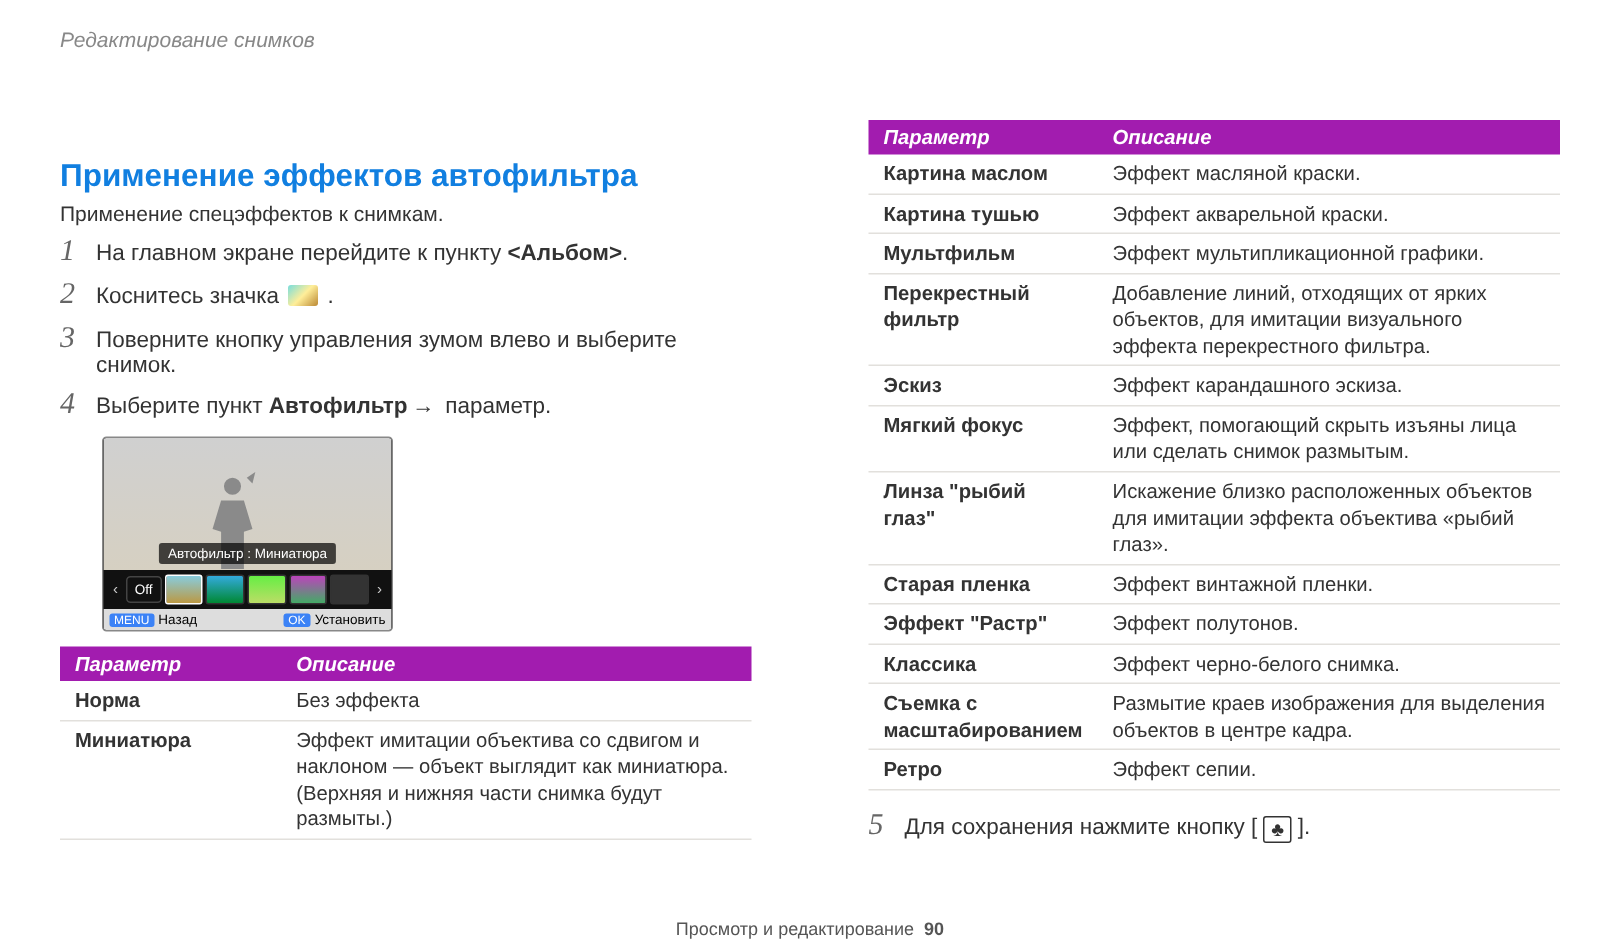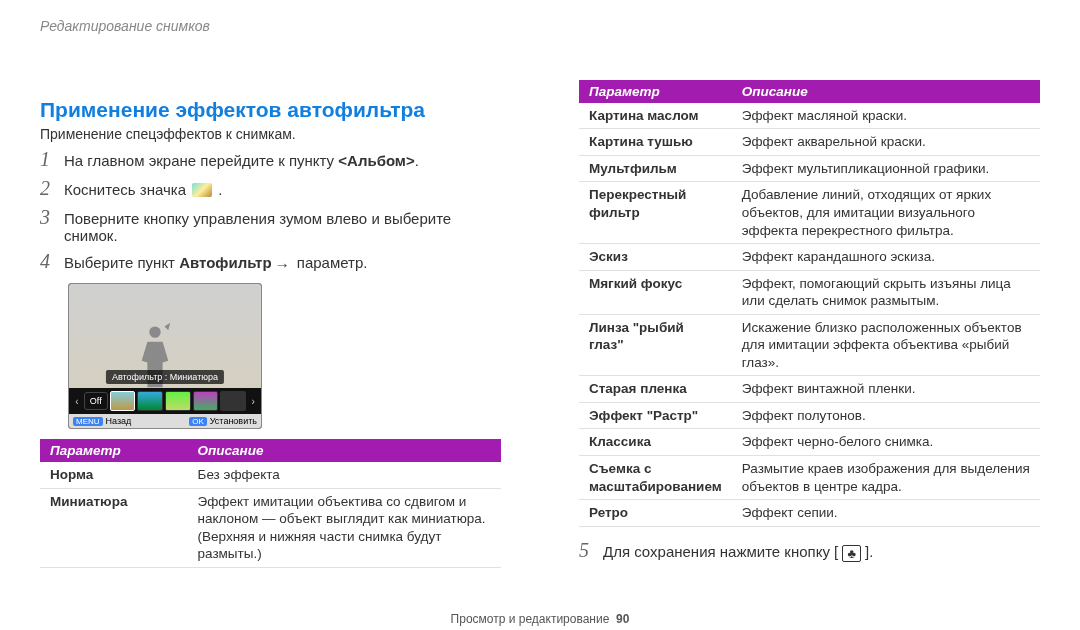--- a/index.html
+++ b/index.html
@@ -71,21 +71,21 @@
   .preview-box {
     border: 1px solid #888;
     border-radius: 3px;
     width: 192px;
     margin: 4px 0 10px 28px;
     background: #000;
     overflow: hidden;
     font-size: 10px;
   }
   .preview-photo {
-    height: 104px;
+    height: 88px;
     background: linear-gradient(#d0d0d0, #d6d0c2);
     position: relative;
   }
   .silhouette {
     position: absolute; bottom:0; left: 35%;
     width: 38px; height: 68px;
   }
   .silhouette svg { width:100%; height:100%; }
   .tooltip {
     position: absolute;

